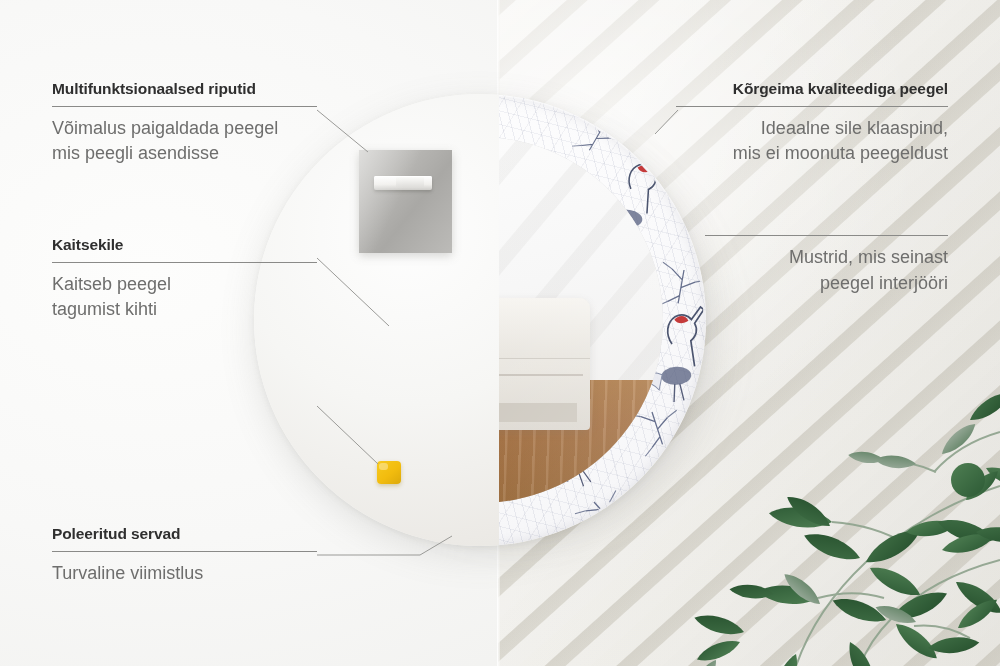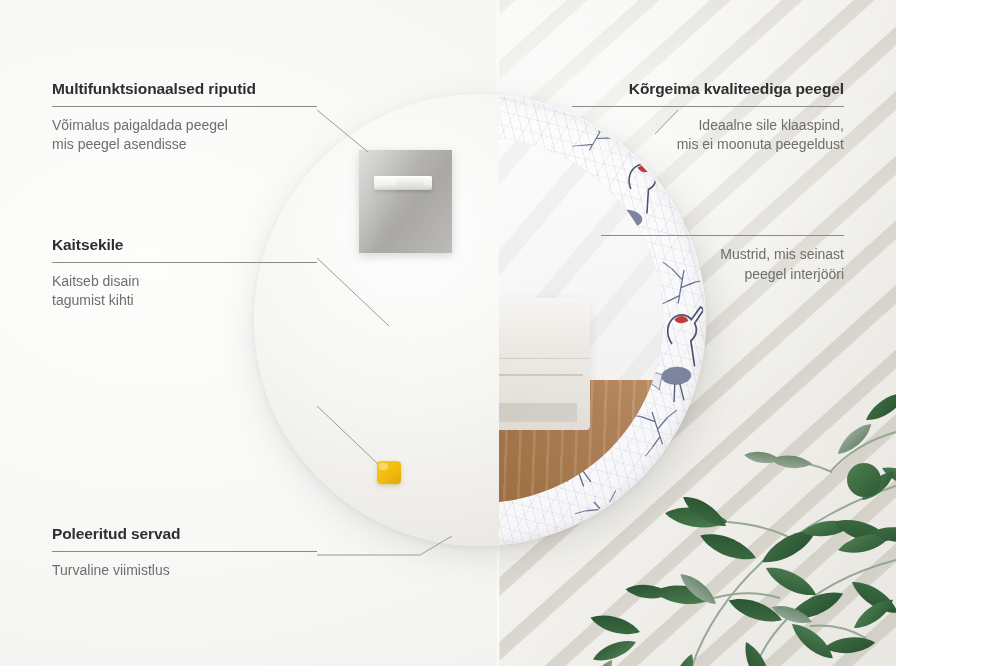--- a/index.html
+++ b/index.html
@@ -3,21 +3,21 @@
 <meta charset="utf-8">
 <title>Product Infographic</title>
 <style>
   * { margin:0; padding:0; box-sizing:border-box; }
   html,body { width:1000px; height:666px; overflow:hidden; }
   body {
     font-family:"Liberation Sans", sans-serif;
     background:#ffffff;
     position:relative;
   }
-  .stage { position:absolute; inset:0; width:896px; height:666px; overflow:hidden; }
+  .stage { position:absolute; inset:0; width:1000px; height:666px; overflow:hidden; }
 
   
   .bg-left {
     position:absolute; left:0; top:0; width:499px; height:666px;
     background:
       radial-gradient(ellipse 700px 500px at 30% 40%, #fdfdfc 0%, #f8f8f7 55%, #f2f2f0 100%);
   }
   .bg-right {
     position:absolute; left:498px; top:0; width:502px; height:666px;
     background:
@@ -206,21 +206,21 @@
   
   .label { position:absolute; }
   .label h3 {
     font-size:15.5px; font-weight:bold; color:#2f2f2f;
     letter-spacing:-0.1px; white-space:nowrap; line-height:1.2;
   }
   .label .rule {
     height:1px; background:#8a8a88; margin-top:7px;
   }
   .label p {
-    font-size:14px; color:#6e6e6d; line-height:1.42;
+    font-size:18px; color:#6e6e6d; line-height:1.42;
     margin-top:9px; font-weight:400;
   }
   .label.left { left:52px; }
   .label.left h3, .label.left p { text-align:left; }
   .label.right { right:52px; text-align:right; }
 
   
   .foliage { position:absolute; right:0; bottom:0; width:330px; height:330px; }
   .foliage svg { display:block; width:100%; height:100%; }
 </style>
@@ -318,27 +318,27 @@
       <path d="M317,258 L389,326"></path>
       <path d="M317,406 L378,464"></path>
       <path d="M317,555 L420,555 L452,536"></path>
       <path d="M678,110 L655,134"></path>
     </g>
   </svg>
 
   <div class="label left" style="top:80px; width:265px;">
     <h3>Multifunktsionaalsed riputid</h3>
     <div class="rule"></div>
-    <p><span>Võimalus paigaldada peegel</span><br><span>mis peegel asendisse</span></p>
+    <p><span>Võimalus paigaldada peegel</span><br><span>mis peegli asendisse</span></p>
   </div>
 
   <div class="label left" style="top:236px; width:265px;">
     <h3>Kaitsekile</h3>
     <div class="rule"></div>
-    <p><span>Kaitseb disain</span><br><span>tagumist kihti</span></p>
+    <p><span>Kaitseb peegel</span><br><span>tagumist kihti</span></p>
   </div>
 
 
   <div class="label left" style="top:525px; width:265px;">
     <h3>Poleeritud servad</h3>
     <div class="rule"></div>
     <p>Turvaline viimistlus</p>
   </div>
 
   <div class="label right" style="top:80px; width:272px;">

